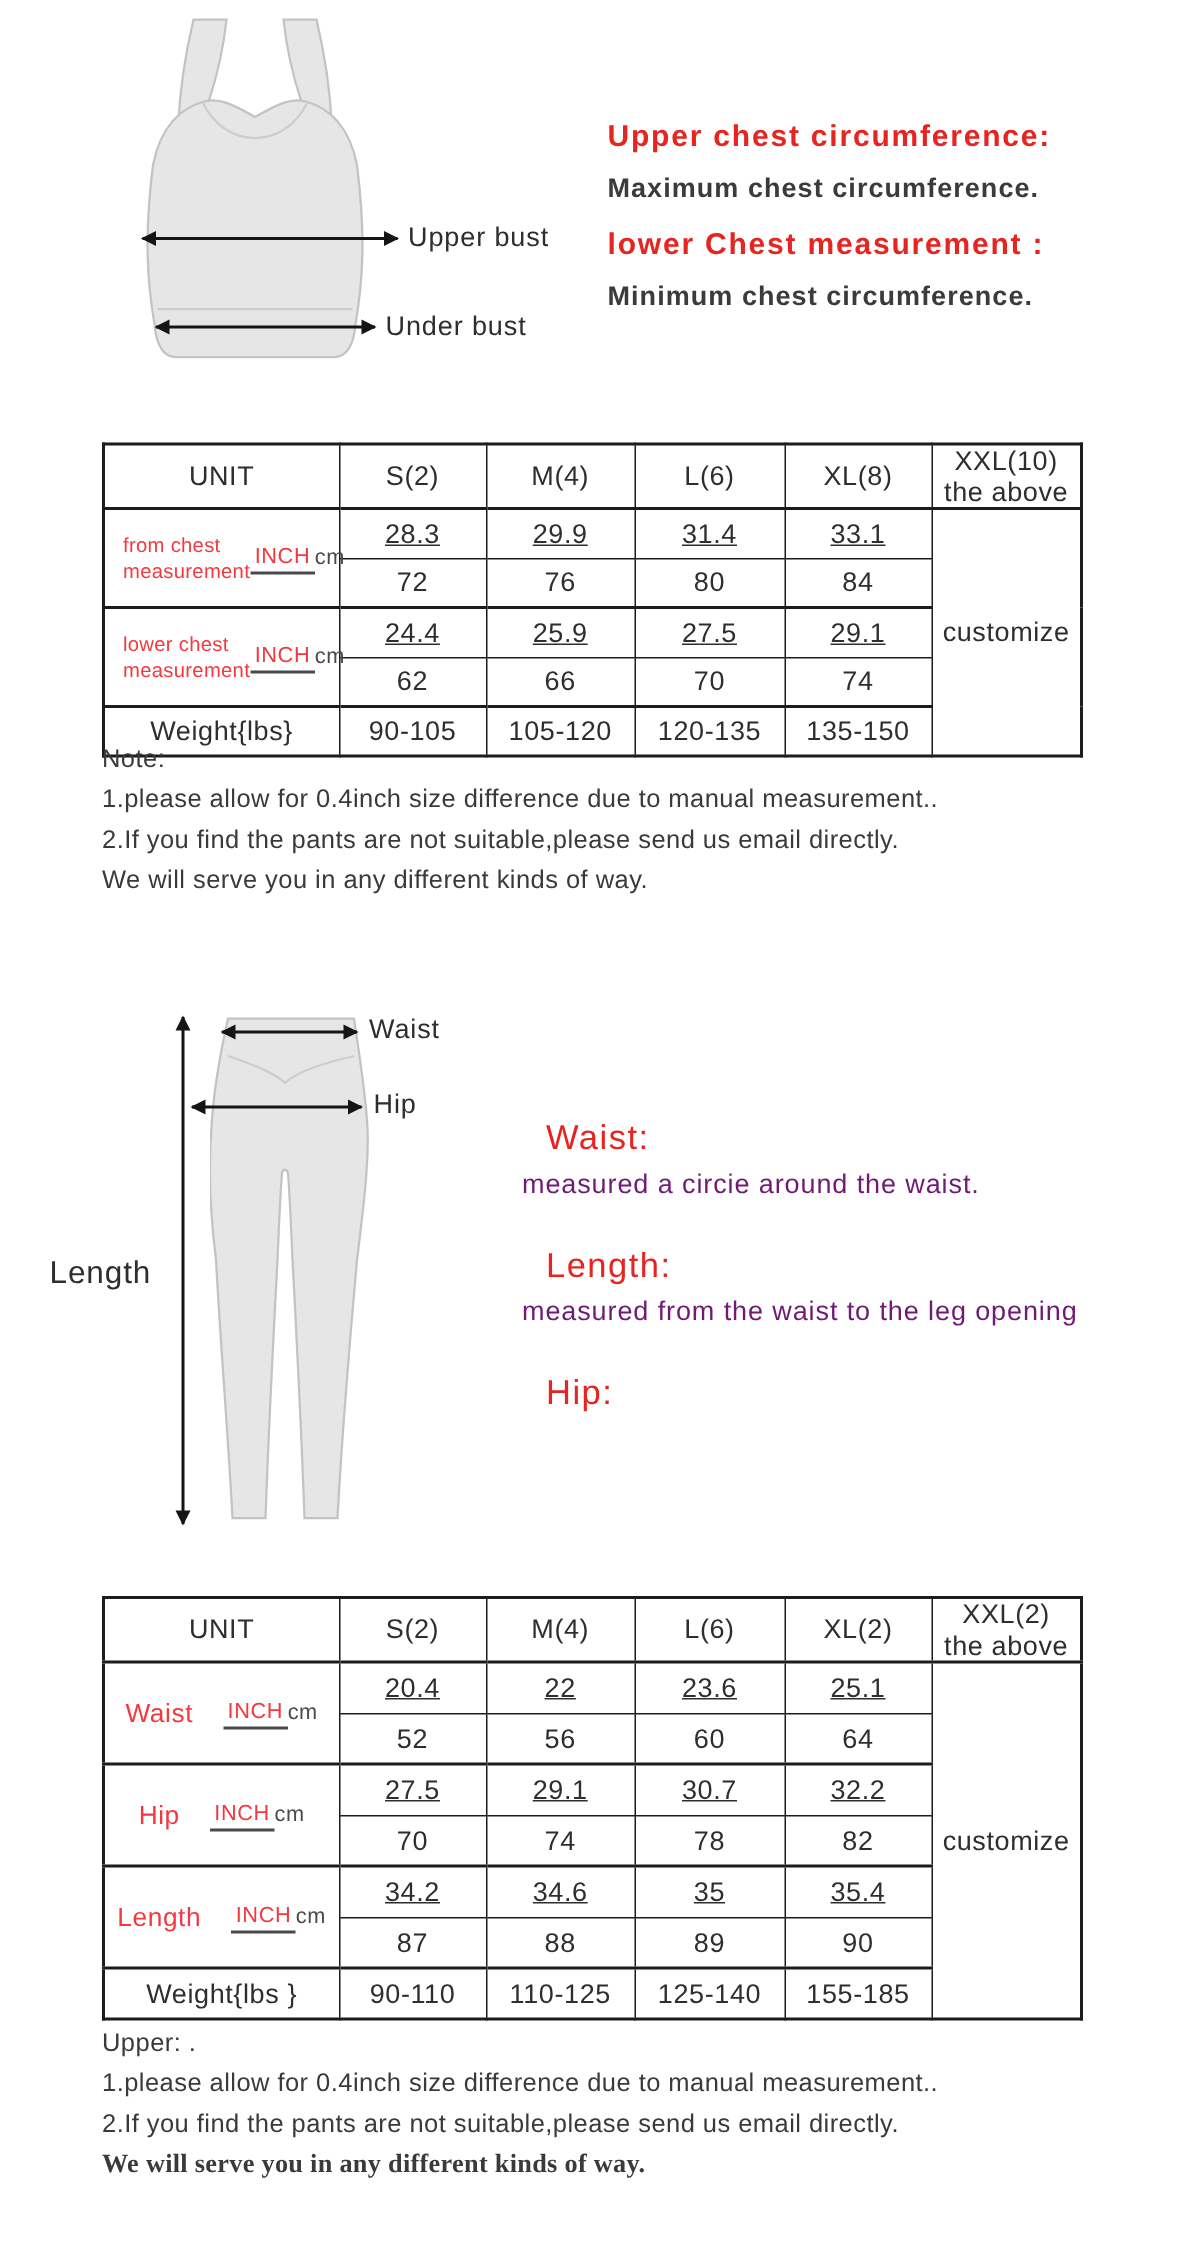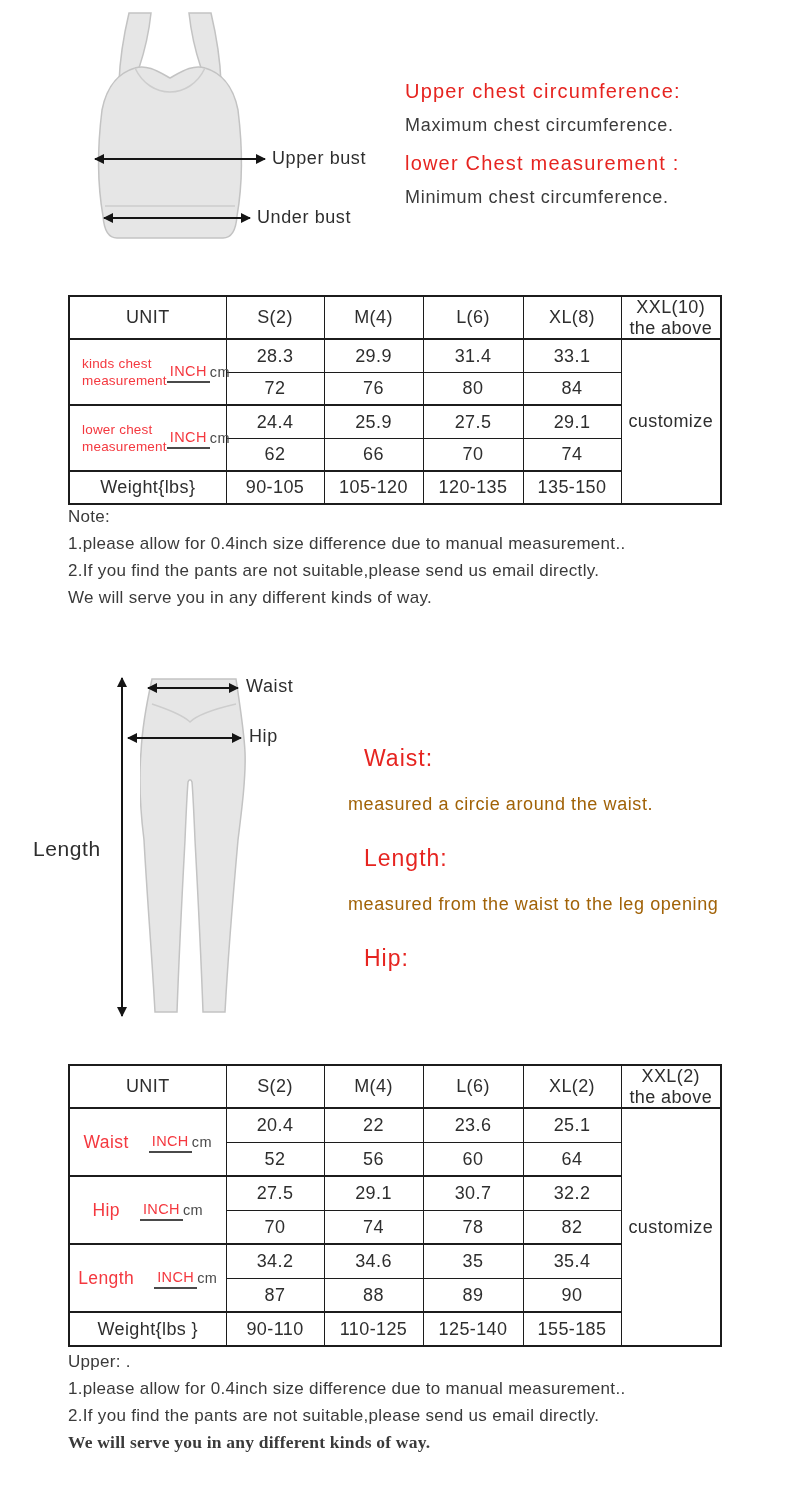--- a/index.html
+++ b/index.html
@@ -20,39 +20,39 @@
   .harrow::before { left:-1px; border-right:10px solid #151515; }
   .harrow::after  { right:-1px; border-left:10px solid #151515; }
   .varrow { position:absolute; width:2px; background:#151515; }
   .varrow::before, .varrow::after { content:""; position:absolute; left:-4px; width:0; height:0;
     border-left:5px solid transparent; border-right:5px solid transparent; }
   .varrow::before { top:-1px; border-bottom:10px solid #151515; }
   .varrow::after  { bottom:-1px; border-top:10px solid #151515; }
   .diagram-label { position:absolute; font-size:18px; color:#2e2e2e; letter-spacing:.6px; white-space:nowrap; }
   .diagram-label.big { font-size:21px; }
   
-  .defs-top { position:absolute; left:405px; top:80px; }
+  .defs-top { position:absolute; left:405px; top:80px;font-weight:bold; }
   .red-head { color:var(--red); font-size:20px; letter-spacing:1.2px; white-space:nowrap; }
   .def-desc { color:#3b3b3b; font-size:18px; letter-spacing:.7px; margin-top:12px; white-space:nowrap; }
   .defs-top .second { margin-top:16px; }
   .defs-block { position:absolute; left:348px; top:745px; }
   .defs-block .term { color:var(--red); font-size:23px; letter-spacing:1px;margin-left:16px; }
-  .defs-block .desc { color:#a16207; font-size:18px; letter-spacing:.6px; margin-top:22px; margin-bottom:30px; white-space:nowrap; }
+  .defs-block .desc { color:#701a75; font-size:18px; letter-spacing:.6px; margin-top:7px; margin-bottom:30px; white-space:nowrap; }
   
   table.size-table { position:absolute; left:68px; border-collapse:collapse; table-layout:fixed; width:654px;
     border:2px solid var(--border); }
   table.size-table td { border:1px solid var(--border); text-align:center; vertical-align:middle;
     font-size:18px; color:#2e2e2e; letter-spacing:.4px; }
   table.size-table tr.header td { height:43px; border-bottom:2px solid var(--border); }
   table.size-table tr.grp td { border-top:2px solid var(--border); }
   #bra-table tr.data td { height:33px; }
   #pants-table tr.header td { height:34px; }
   #pants-table tr.data td { height:34px; }
   td.xxl-head { font-size:14px; line-height:1.15; letter-spacing:.2px; }
-  td.rv { color:var(--red); }
+  td.rv { color:var(--red);text-decoration:underline; }
   td.customize { color:var(--red-soft); font-size:19px; letter-spacing:.5px; }
   td.weight-label { color:var(--red); font-size:18px; letter-spacing:.5px; }
   td.label-cell { padding:0 12px; }
   .label-flex { display:flex; align-items:center; justify-content:space-between; width:100%; }
   .label-flex.centerish { justify-content:center; gap:20px; }
   .row-label { color:var(--red-soft); text-align:left; font-size:13.5px; line-height:1.3; letter-spacing:.2px; }
   .row-label.big-label { font-size:17.5px; letter-spacing:.4px; }
   .fraction { display:inline-flex; flex-direction:row; align-items:center; line-height:1.25; }
   .fraction .inch { color:var(--red-soft); font-size:14.5px; border-bottom:2px solid #4a4a4a; padding:0 3px 1px; letter-spacing:.4px; }
   .fraction .cm { color:#4a4a4a; font-size:14.5px; }
@@ -104,21 +104,21 @@
       <td>XL(8)</td>
       <td class="xxl-head">
         <div>XXL(10)</div>
         <div>the above</div>
       </td>
     </tr>
     <tr class="data grp">
       <td class="label-cell" rowspan="2">
         <div class="label-flex">
           <div class="row-label">
-            <div>kinds chest</div>
+            <div>from chest</div>
             <div>measurement</div>
           </div>
           <span class="fraction">
             <span class="inch">INCH</span>
             <span class="cm">cm</span>
           </span>
         </div>
       </td>
       <td class="rv">28.3</td>
       <td class="rv">29.9</td>
@@ -159,21 +159,21 @@
     <tr class="data grp">
       <td class="weight-label">Weight{lbs}</td>
       <td>90-105</td>
       <td>105-120</td>
       <td>120-135</td>
       <td>135-150</td>
     </tr>
   </tbody>
     </table>
 
-  <div class="note" style="top:503px;">
+  <div class="note" style="top:492px;">
     <div>Note:</div>
     <div>1.please allow for 0.4inch size difference due to manual measurement..</div>
     <div>2.If you find the pants are not suitable,please send us email directly.</div>
     <div>We will serve you in any different kinds of way.</div>
   </div>
 
   <svg class="illus" style="left:140px; top:676px;" width="110" height="340" viewBox="0 0 110 340">
     <path d="M12,3 L96,3 C100,30 104,55 105,76 C106,100 102,132 98,164 C93,220 88,280 85,336
              L63,336 C61,280 58,220 55,164 C54,140 53,118 52,106 C51,103 49,103 48,106
              C47,118 46,140 45,164 C42,220 39,280 37,336 L15,336 C12,280 7,220 4,164

